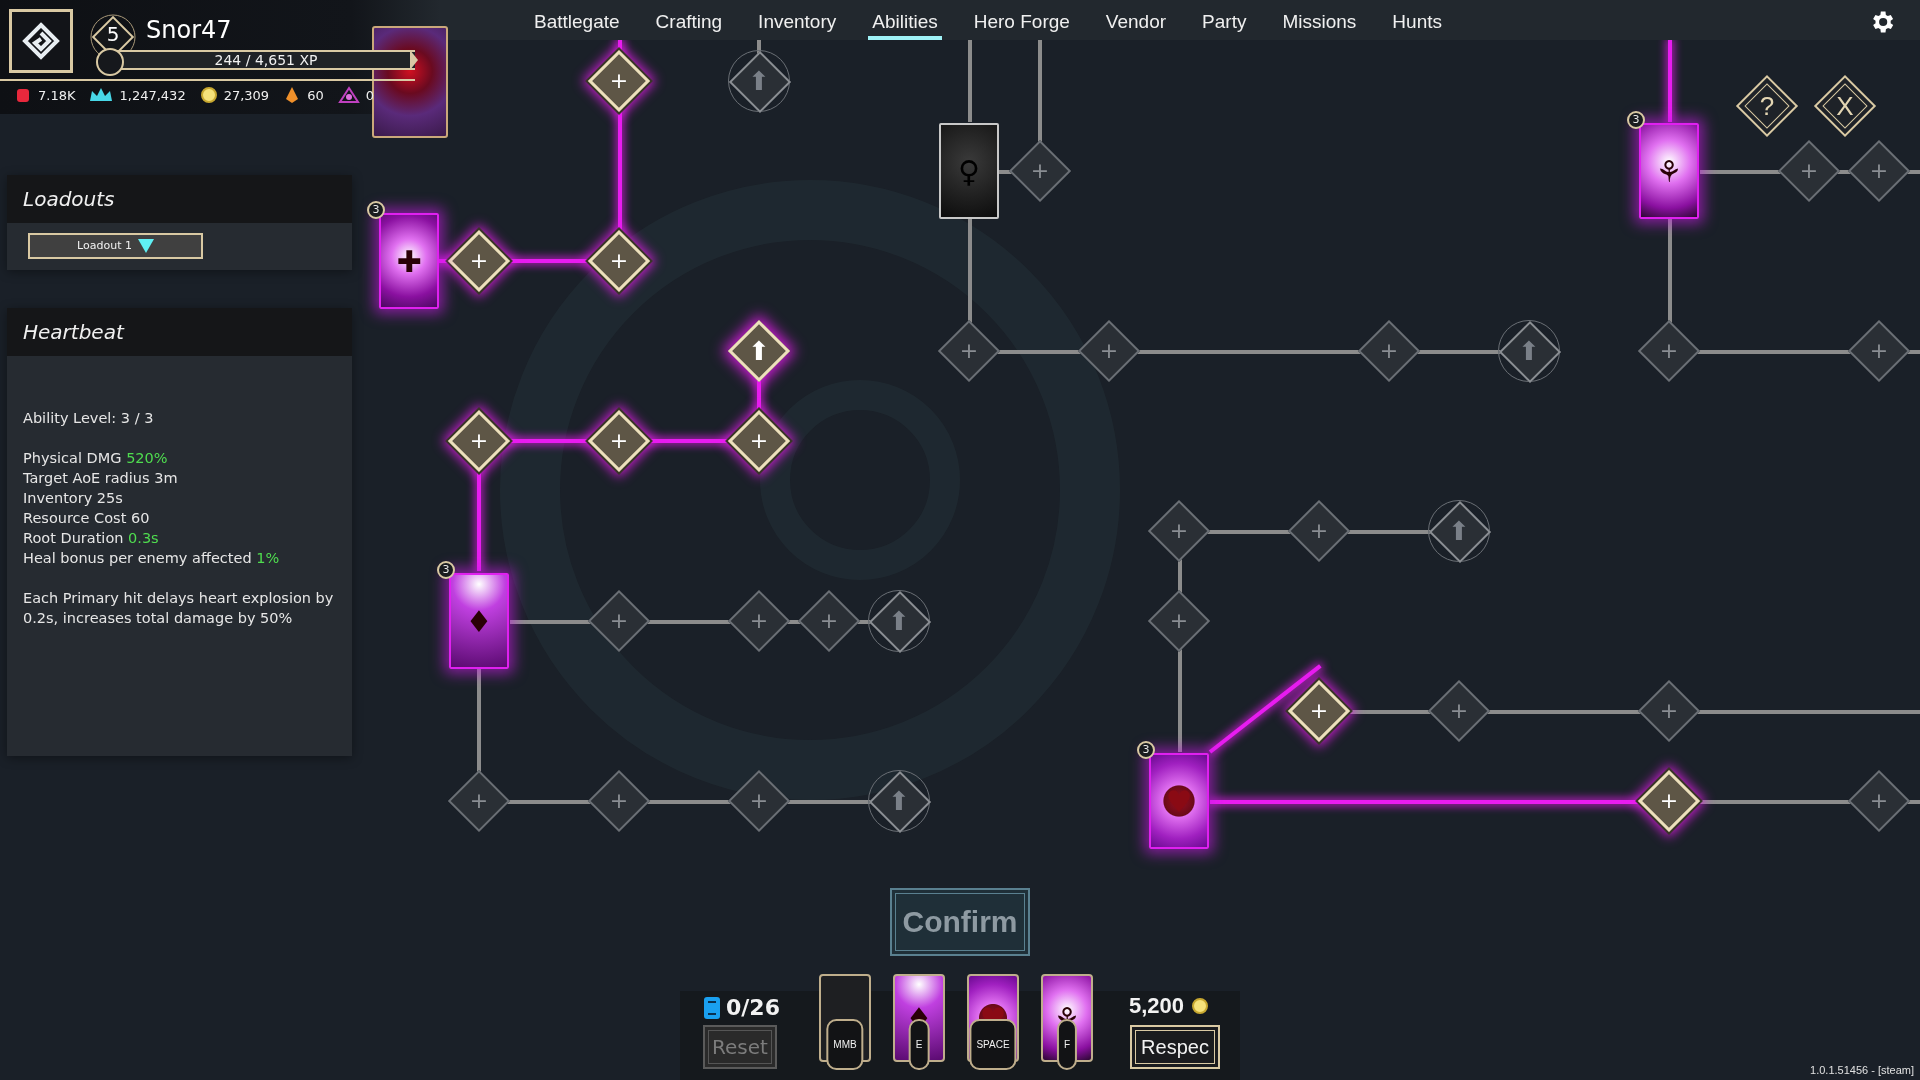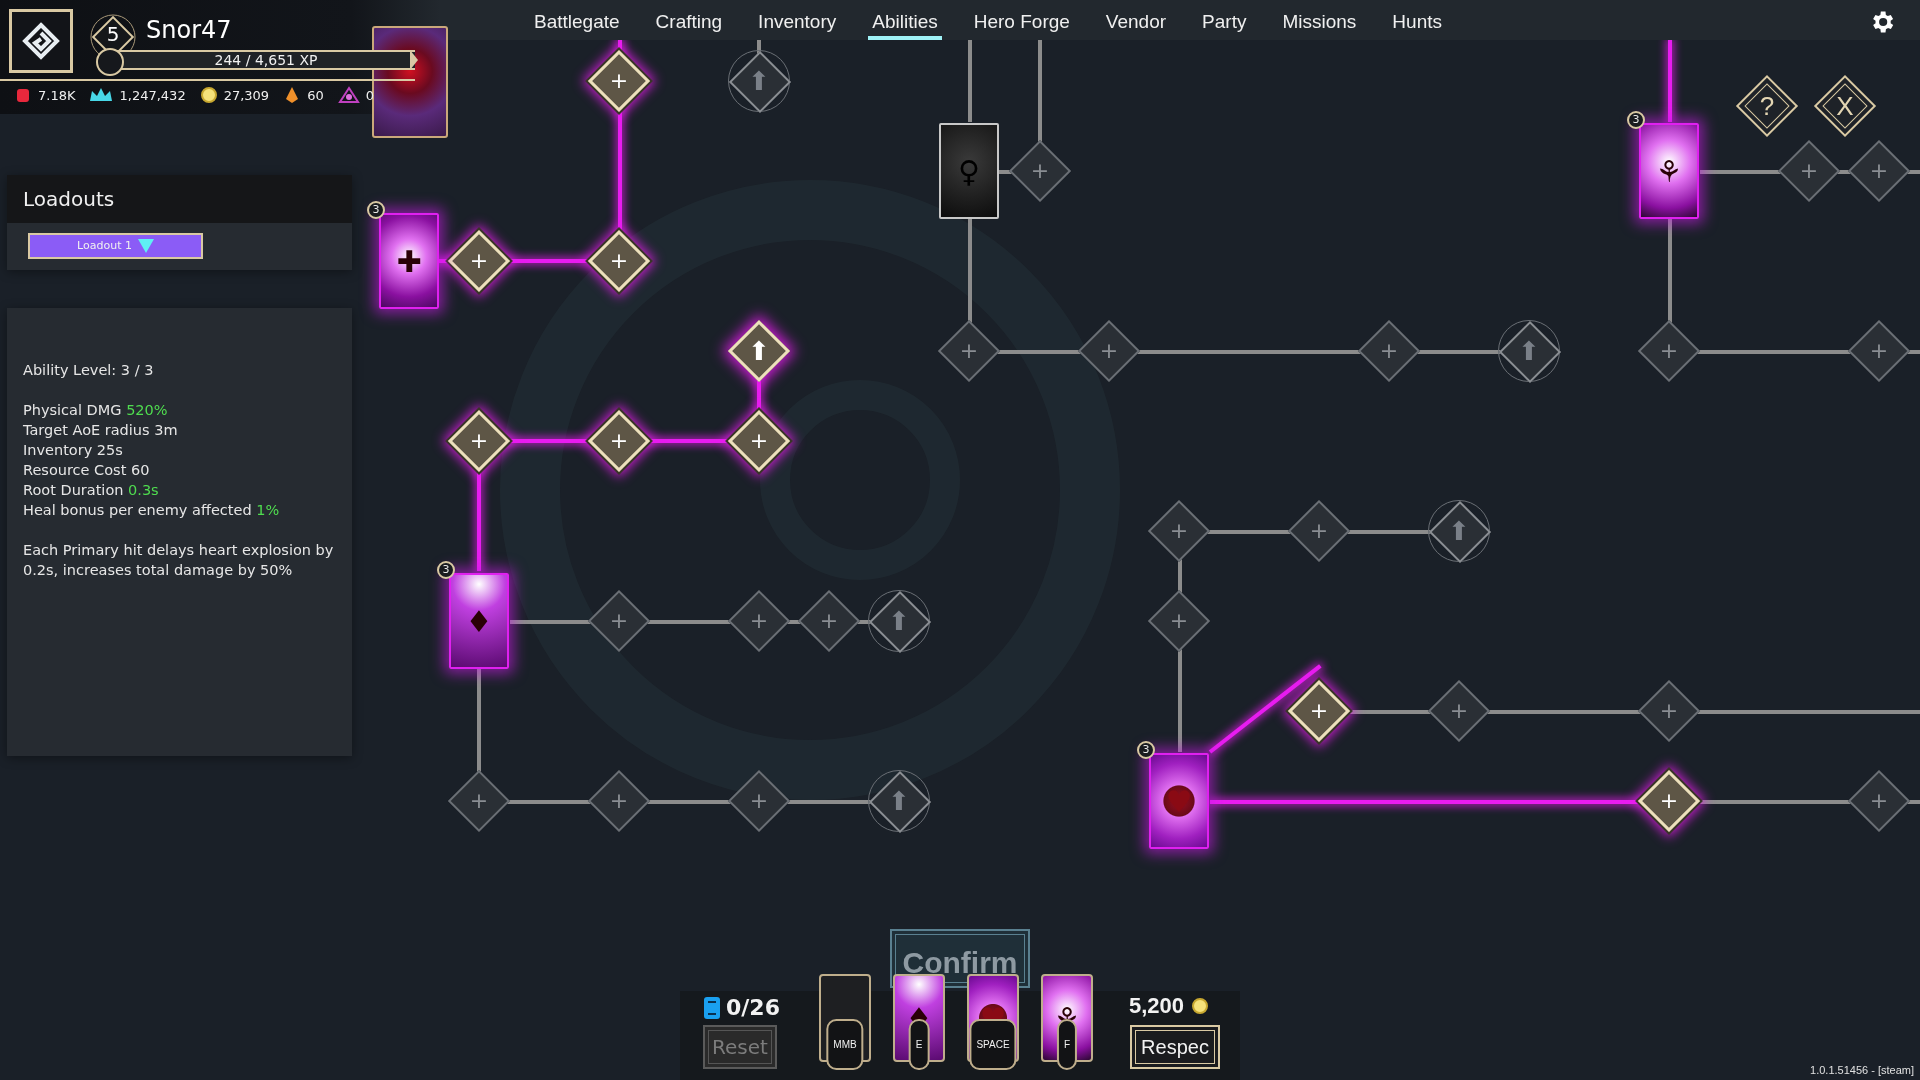--- a/index.html
+++ b/index.html
@@ -83,25 +83,25 @@
     position: absolute; left: 372px; top: 26px; width: 76px; height: 112px;
     border: 2px solid #caa87a; border-radius: 3px;
     background: radial-gradient(circle at 50% 40%, #d01020 0%, #6a0a20 30%, #5a2a7a 60%, #3a1a4a 100%);
   }
   
   .panel {
     position: absolute; left: 7px; width: 345px; background: #262b31;
     box-shadow: 0 2px 10px rgba(0,0,0,0.4);
   }
   .panel-title {
-    background: #151618; height: 48px; padding-left: 16px; font-size: 20px; line-height: 48px; color: #f0f0f0;
+    background: #151618; height: 48px; padding-left: 16px; font-size: 20px; line-height: 48px; color: #f0f0f0; font-style: italic;
   }
   .loadout-select {
     margin: 10px 0 10px 21px; width: 175px; height: 26px;
-    border: 2px solid #d9c9a3; background: #8b5cf6;
+    border: 2px solid #d9c9a3; background: #404040;
     font-size: 11px; text-align: center; line-height: 22px; color: #f0f0f0; cursor: pointer;
   }
   .loadout-arrow {
     display: inline-block; width: 0; height: 0; vertical-align: middle; margin-left: 6px;
     border-left: 8px solid transparent; border-right: 8px solid transparent; border-top: 14px solid #5ff0f4;
   }
   .desc { padding: 32px 16px 28px 16px; font-size: 14.5px; line-height: 20px; color: #e6e6e6; font-family: "DejaVu Sans", sans-serif; }
   .desc p { margin: 0; }
   .gap { height: 20px; }
   .green { color: #4fdc4f; }
@@ -168,26 +168,25 @@
   .dia-btn .inner {
     position: absolute; left: 14px; top: 14px; width: 32px; height: 32px; transform: rotate(45deg);
     border: 1px solid #d9c9a3;
   }
   .dia-btn .lbl {
     position: absolute; left: 0; top: 0; width: 60px; height: 60px; text-align: center; line-height: 60px;
     color: #e3d5b2; font-size: 26px; font-family: "Liberation Sans", sans-serif;
   }
   
   .confirm {
-    position: absolute; left: 890px; top: 888px; width: 140px; height: 59px;
+    position: absolute; left: 890px; top: 888px; width: 140px; height: 68px;
     border: 2px solid #5a8090; background: #1f2f38; cursor: pointer;
     box-shadow: inset 0 0 0 3px #1f2f38, inset 0 0 0 4px #5a8090;
     color: #8e9aa2; font-size: 30px; font-weight: bold; text-align: center; line-height: 64px;
     font-family: "Liberation Sans", sans-serif;
-    margin-top: 41px;
   }
   
   .bottombar {
     position: absolute; left: 680px; top: 991px; width: 560px; height: 89px; background: #15191d;
   }
   .points {
     position: absolute; left: 704px; top: 995px; font-size: 22px; font-weight: bold; color: #f2f2f2;
     display: flex; align-items: center; gap: 6px;
   }
   .pts-icon { width: 16px; height: 22px; background: #1aa0f0; border-radius: 3px; position: relative; }
@@ -458,20 +457,21 @@
 </div>
 
 <div class="panel" style="top:175px;height:95px;">
   <div class="panel-title">Loadouts</div>
   <div class="loadout-select">
     <span>Loadout 1</span><span class="loadout-arrow"></span>
   </div>
 </div>
 
 <div class="panel" style="top:308px;height:448px;">
+  <div class="panel-title">Heartbeat</div>
   <div class="desc">
     <div class="gap"></div>
     <p>Ability Level: 3 / 3</p>
     <div class="gap"></div>
     <p><span>Physical DMG </span><span class="green">520%</span></p>
     <p>Target AoE radius 3m</p>
     <p>Inventory 25s</p>
     <p>Resource Cost 60</p>
     <p><span>Root Duration </span><span class="green">0.3s</span></p>
     <p><span>Heal bonus per enemy affected </span><span class="green">1%</span></p>

